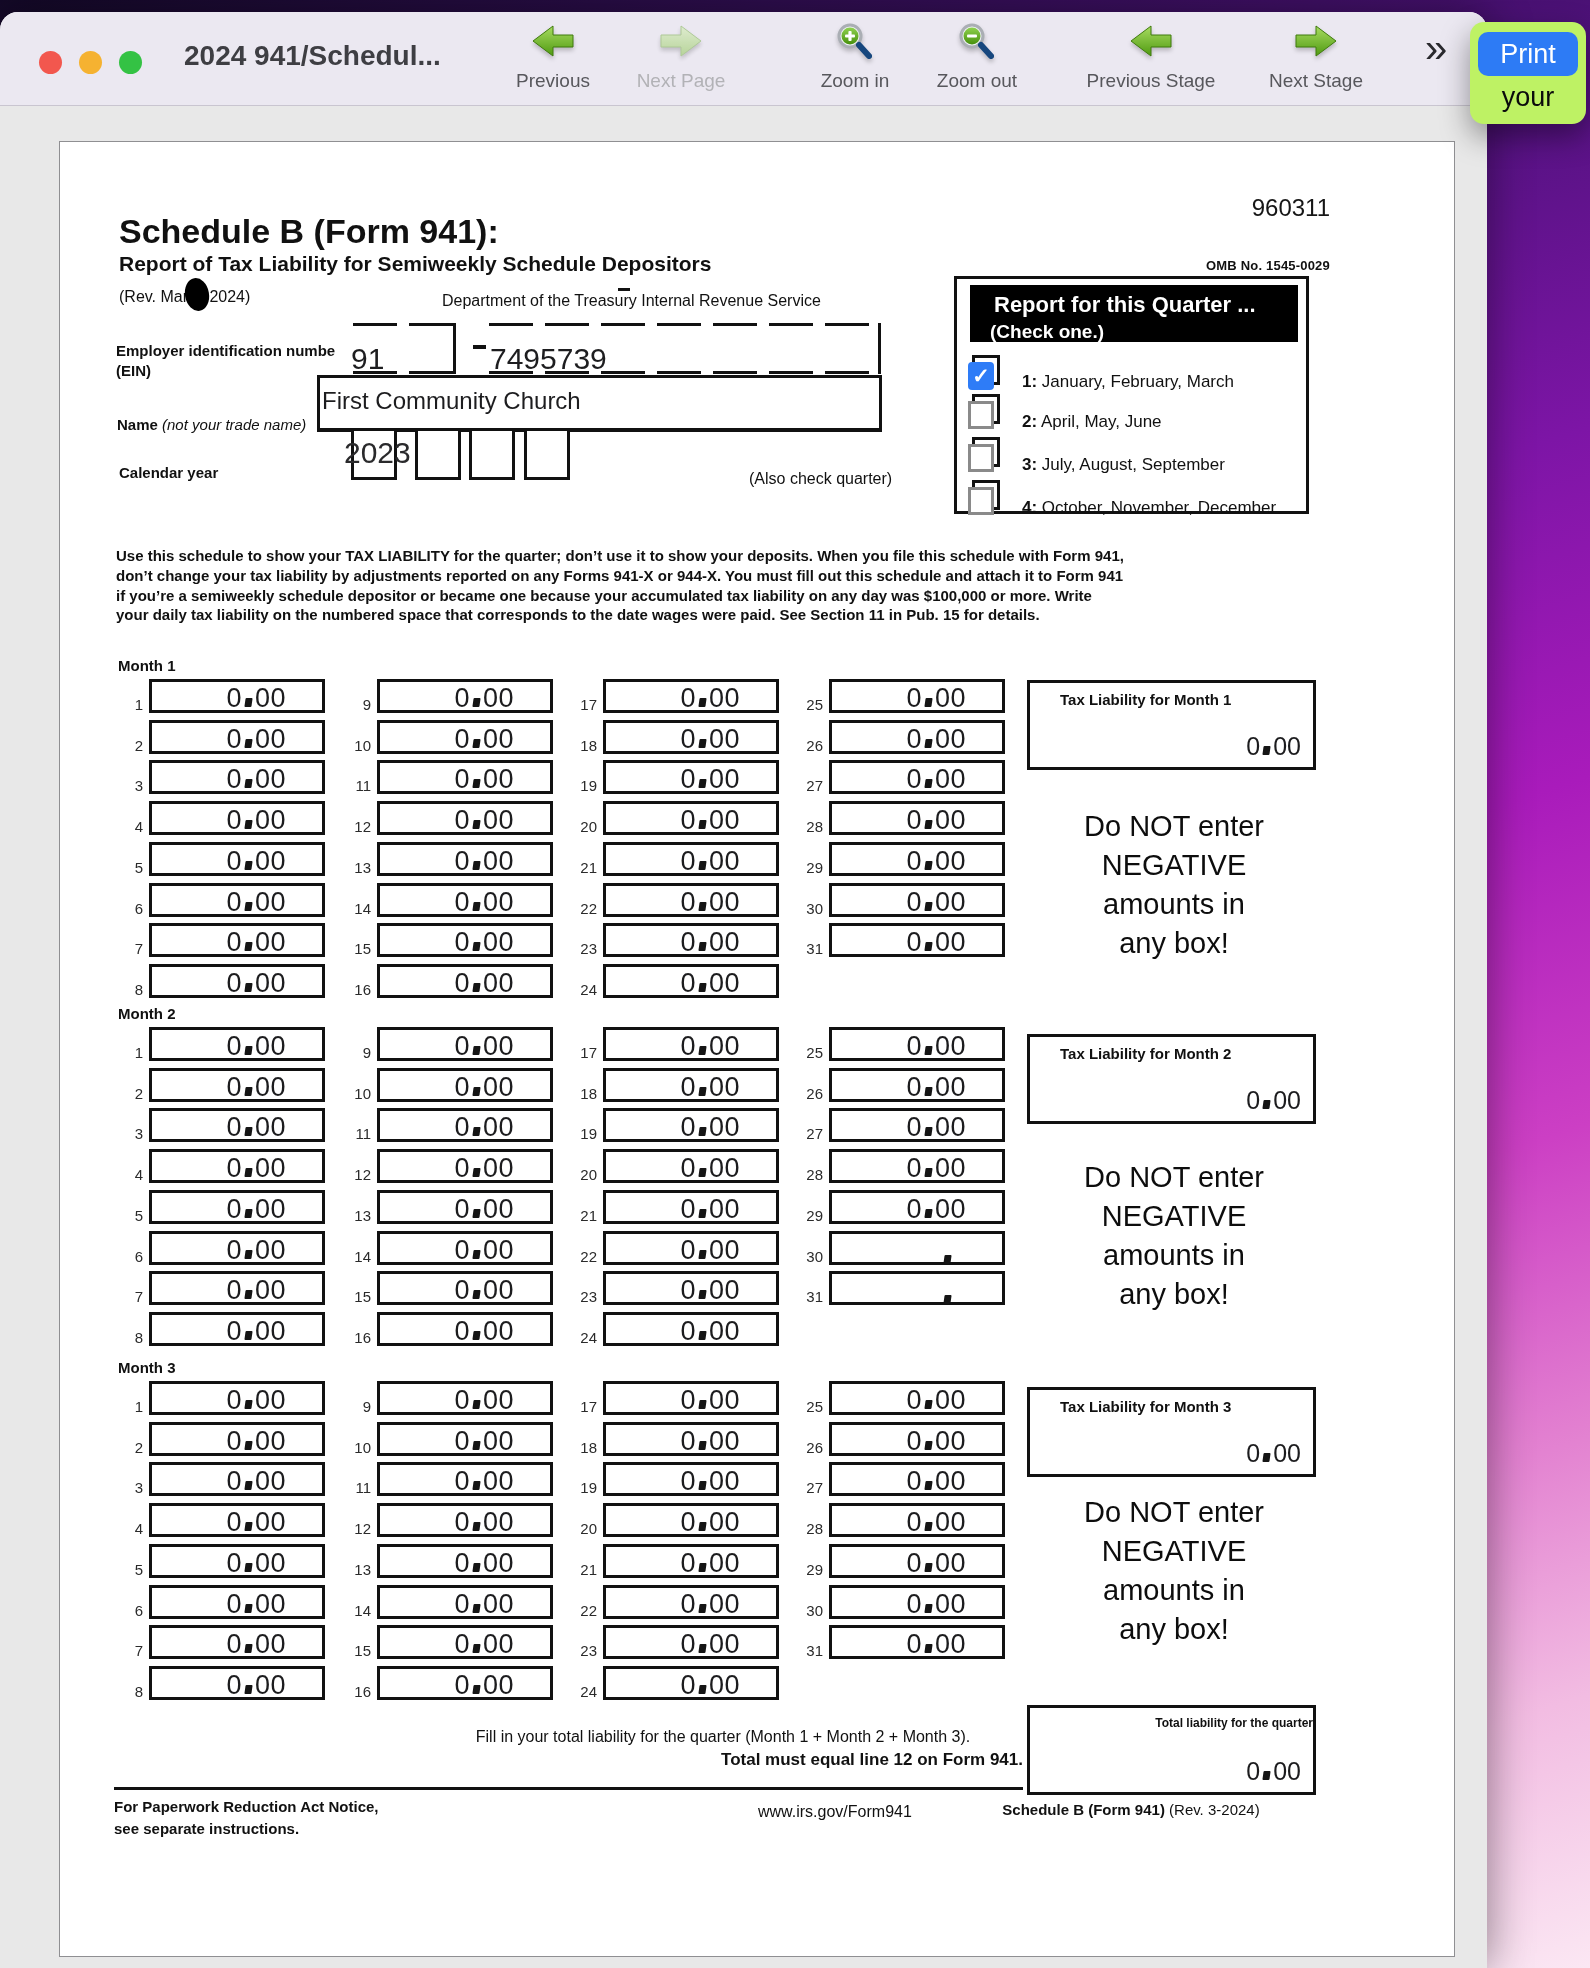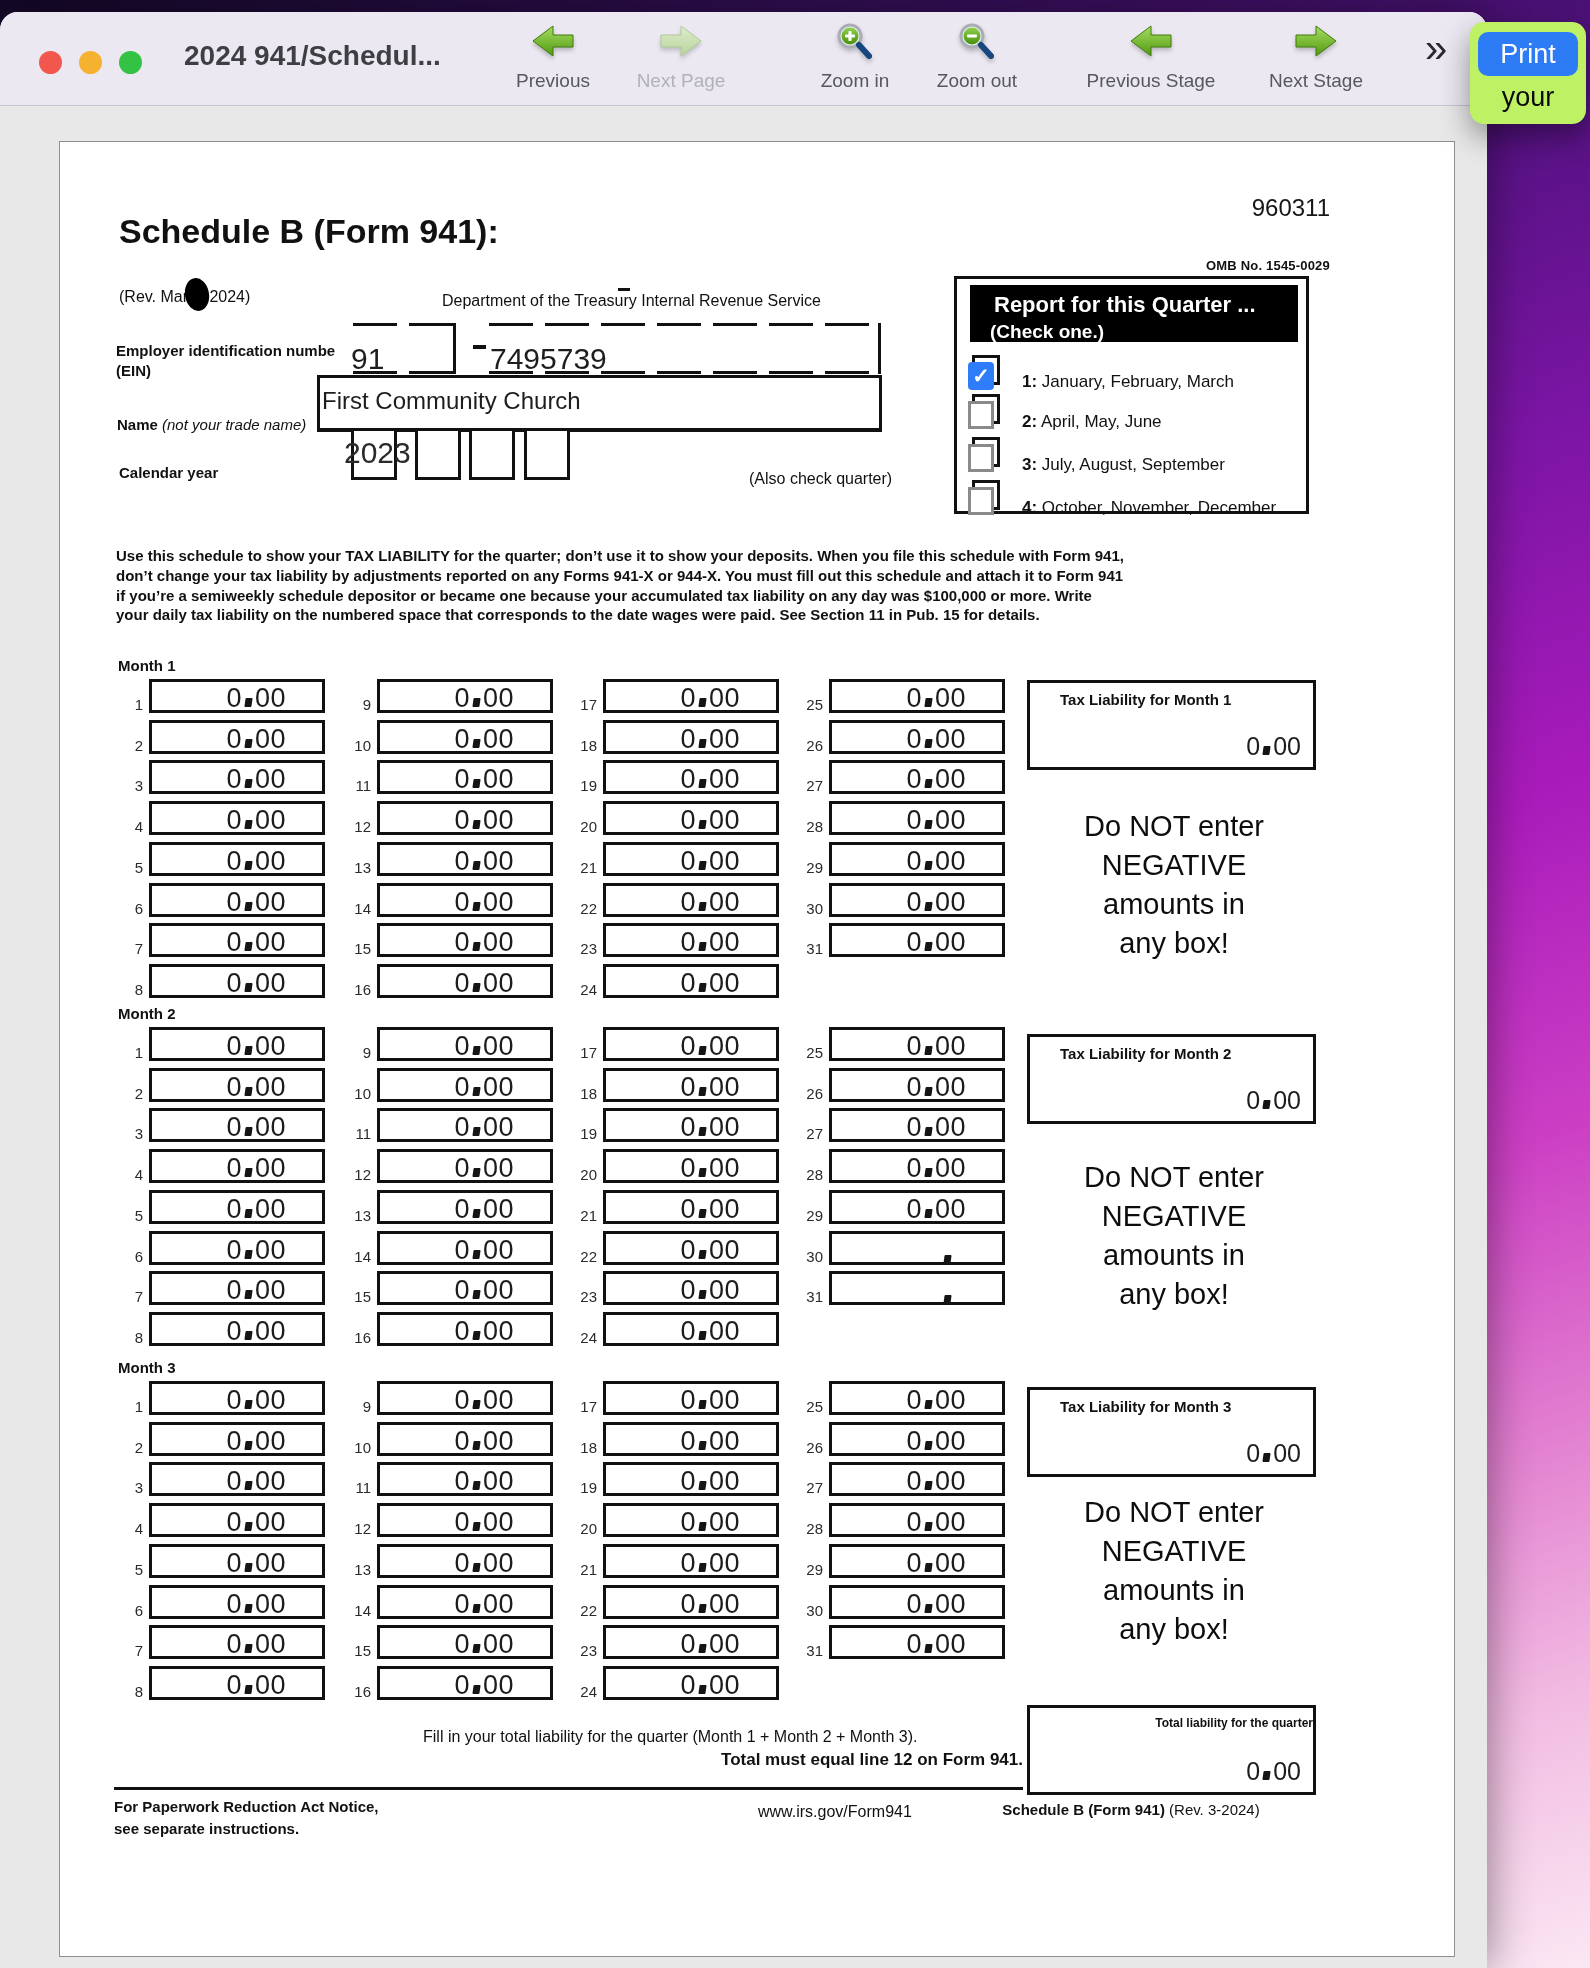--- a/index.html
+++ b/index.html
@@ -79,21 +79,21 @@
   .daybox { position:absolute; width:176px; height:34px; border:3px solid #111; background:#fff; }
   .dayval { position:absolute; right:36px; top:1px; font-size:27px; color:#1c1c1e; letter-spacing:.5px; }
   .dayval.dot-only { right:48px; top:6px; }
   .daynum { position:absolute; width:30px; text-align:right; font-size:15px; color:#2b2b2b; }
   .dp { display:inline-block; width:7px; height:9px; background:#151515; margin:0 3px; border-radius:1px; transform:skewX(-8deg); }
   .taxbox { position:absolute; left:967px; width:289px; height:90px; border:3px solid #111; background:#fff; }
   .taxbox .t-label { position:absolute; left:30px; top:8px; font-size:15px; font-weight:700; }
   .taxbox .t-val { position:absolute; right:12px; bottom:6px; font-size:25px; color:#1c1c1e; }
   .warn { position:absolute; left:949px; width:330px; text-align:center; font-size:29px; color:#0d0d0d; line-height:39px; }
 
-  .fill-line { left:363px; top:1586px; width:600px; text-align:left; font-size:16px; }
+  .fill-line { left:363px; top:1586px; width:600px; text-align:center; font-size:16px; }
   .must-equal { left:363px; top:1608px; width:600px; text-align:right; font-size:17px; font-weight:700; }
   .bottom-rule { left:54px; top:1645px; width:909px; height:3px; background:#111; }
   .totalbox { left:967px; top:1563px; width:289px; height:90px; border:3px solid #111; background:#fff; }
   .totalbox .t-label { position:absolute; left:0; top:8px; width:100%; text-align:right; font-size:12px; font-weight:700; }
   .totalbox .t-val { position:absolute; right:12px; bottom:6px; font-size:25px; color:#1c1c1e; }
   .foot-l1 { left:54px; top:1656px; font-size:15px; font-weight:700; }
   .foot-l2 { left:54px; top:1678px; font-size:15px; font-weight:700; }
   .foot-www { left:698px; top:1661px; font-size:16px; }
   .foot-r { left:871px; top:1659px; width:400px; text-align:center; font-size:15px; }
 </style>
@@ -191,20 +191,21 @@
         </svg>
     </span>
     <div class="tb-label" style="left:1231px">Next Stage</div>
 
     <div class="chev">»</div>
   </div>
 
   <div class="page">
     <div class="abs form-title">Schedule B (Form 941):</div>
     <div class="abs page-code">960311</div>
+    <div class="abs form-subtitle">Report of Tax Liability for Semiweekly Schedule Depositors</div>
     <div class="abs rev-line">(Rev. March 2024)</div>
     <div class="abs blob"></div>
     <div class="abs dept-line">Department of the Treasury  Internal Revenue Service</div>
     <div class="abs macron"></div>
     <div class="abs omb">OMB No. 1545-0029</div>
 
     <div class="abs ein-label">Employer identification numbe</div>
     <div class="abs ein-label2">(EIN)</div>
     <div class="abs comb comb1"></div>
     <div class="abs comb comb2"></div>

